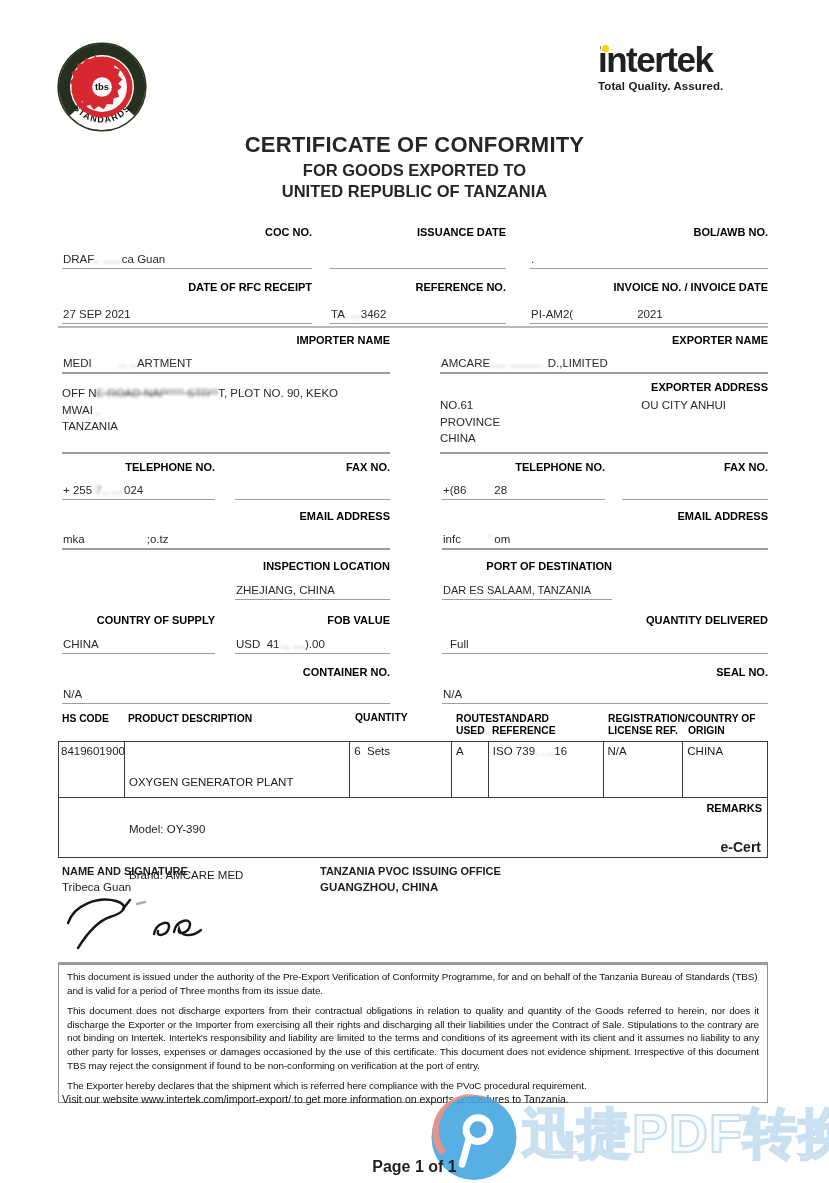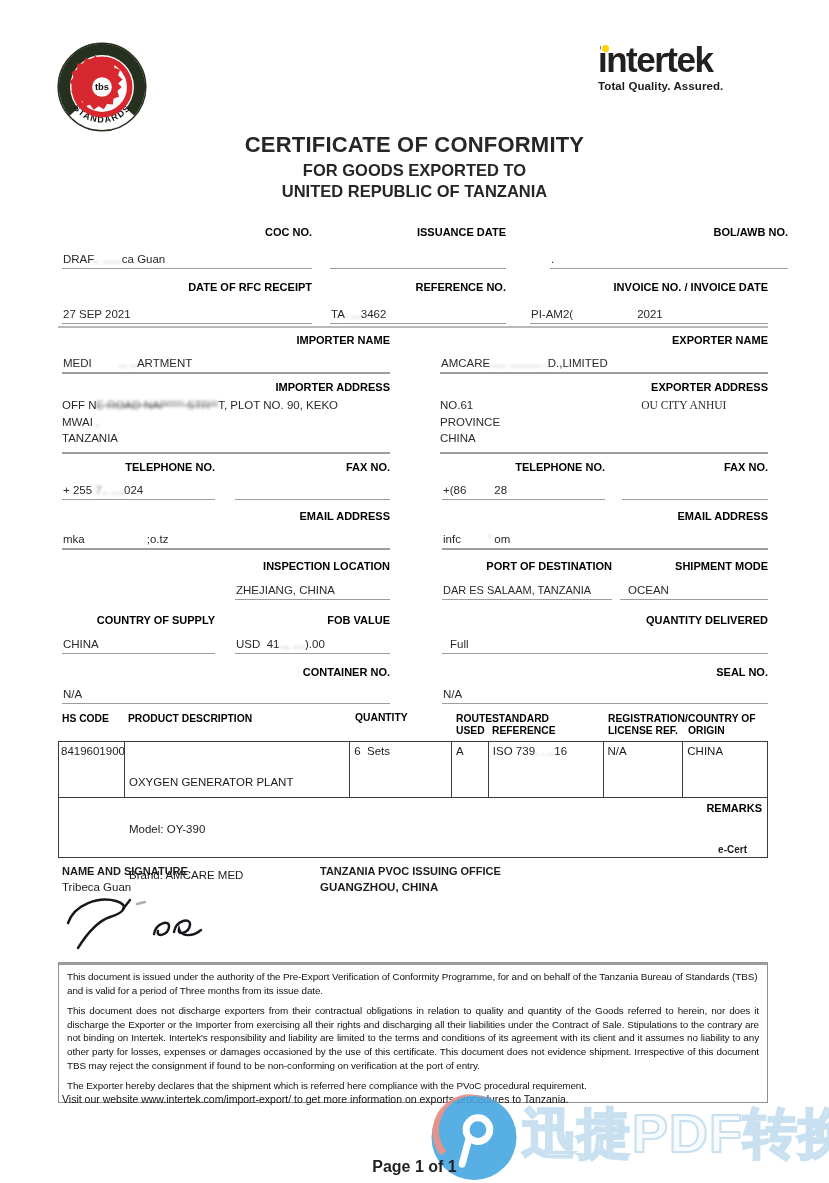--- a/index.html
+++ b/index.html
@@ -30,21 +30,21 @@
   .hrline{position:absolute;left:58px;width:710px;height:2px;background:#b9b9b9;}
 
   
   .th{position:absolute;font-weight:bold;font-size:10.3px;color:#000;line-height:12px;}
   .tbox{position:absolute;left:58px;top:741px;width:710px;border:1.5px solid #3c3c3c;box-sizing:border-box;}
   .trow{display:flex;border-bottom:1.5px solid #3c3c3c;height:56px;box-sizing:border-box;}
   .td{border-right:1.2px solid #3c3c3c;box-sizing:border-box;padding:2px 4px;font-size:11.5px;line-height:15.5px;white-space:pre;}
   .td:last-child{border-right:none;}
   .tremarks{position:relative;height:59px;}
   .tremarks .lbl{padding:4px 5px;}
-  .ecert{position:absolute;right:20px;bottom:2px;font-weight:bold;font-size:10px;}
+  .ecert{position:absolute;right:6px;bottom:2px;font-weight:bold;font-size:14px;}
 
   
   .sig-label{position:absolute;font-weight:bold;font-size:11px;}
   .sig-name{position:absolute;font-size:11.5px;}
   .signature{position:absolute;left:60px;top:893px;}
 
   
   .legal{position:absolute;left:58px;top:962px;width:710px;box-sizing:border-box;
          border:1.2px solid #8f8f8f;border-top:3px solid #9b9b9b;padding:2px 8px 3px;}
   .legal p{margin:3px 0 6px;font-size:9.9px;line-height:1.4;letter-spacing:-.1px;color:#111;}
@@ -99,21 +99,21 @@
   </div>
 
   <div class="fld" style="left:62px;top:226px;width:250px;height:42px;">
     <div class="lbl">COC NO.</div>
     <div class="val"><span>DRAF</span><span class="r">.. ......</span><span>ca Guan</span></div>
   </div>
   <div class="fld" style="left:330px;top:226px;width:176px;height:42px;">
     <div class="lbl">ISSUANCE DATE</div>
     <div class="val"></div>
   </div>
-  <div class="fld" style="left:530px;top:226px;width:238px;height:42px;margin-left:20px;">
+  <div class="fld" style="left:530px;top:226px;width:238px;height:42px;">
     <div class="lbl">BOL/AWB NO.</div>
     <div class="val">.</div>
   </div>
 
   <div class="fld" style="left:62px;top:281px;width:250px;height:42px;">
     <div class="lbl">DATE OF RFC RECEIPT</div>
     <div class="val">27 SEP 2021</div>
   </div>
   <div class="fld" style="left:330px;top:281px;width:176px;height:42px;">
     <div class="lbl">REFERENCE NO.</div>
@@ -129,31 +129,30 @@
   <div class="fld" style="left:440px;top:334px;width:328px;height:38px;border-bottom-width:2px;">
     <div class="lbl">EXPORTER NAME</div>
     <div class="val"><span>AMCARE</span><span class="r">..... .......... .</span><span>D.,LIMITED</span></div>
   </div>
   <div class="fld" style="left:62px;top:334px;width:328px;height:38px;border-bottom-width:2px;">
     <div class="lbl">IMPORTER NAME</div>
     <div class="val"><span>MEDI</span><span class="r" style="margin-left:26px;">... ..</span><span>ARTMENT</span></div>
   </div>
 
   <div class="fld" style="left:62px;top:381px;width:328px;height:71px;border-bottom-width:2px;">
-    <div class="lbl">IMPORTER ADDRESS</div>
     <div class="val multi" style="white-space:normal;">
       <div style="white-space:pre;"><span>OFF N</span><span class="r2">E ROAD NAP"""" STR""</span><span>T, PLOT NO. 90, KEKO</span></div>
       <div style="white-space:pre;"><span>MWAI</span><span class="r"> ,</span></div>
       <div>TANZANIA</div>
     </div>
   </div>
   <div class="fld" style="left:440px;top:381px;width:328px;height:71px;border-bottom-width:2px;">
     <div class="lbl">EXPORTER ADDRESS</div>
     <div class="val multi" style="white-space:normal;">
-      <div style="white-space:pre;"><span>NO.61</span><span style="margin-left:168px;font-family:Liberation Serif, serif;">OU CITY ANHUI</span></div>
+      <div style="white-space:pre;"><span>NO.61</span><span style="margin-left:168px;">OU CITY ANHUI</span></div>
       <div>PROVINCE</div>
       <div>CHINA</div>
     </div>
   </div>
 
   <div class="fld thin" style="left:62px;top:461px;width:153px;height:38px;">
     <div class="lbl">TELEPHONE NO.</div>
     <div class="val"><span>+ 255 </span><span class="r">7.. ....</span><span>024</span></div>
   </div>
   <div class="fld thin" style="left:235px;top:461px;width:155px;height:38px;">
@@ -178,24 +177,20 @@
     <div class="val"><span>infc</span><span class="r" style="margin-left:28px;">' </span><span>om</span></div>
   </div>
 
   <div class="fld thin" style="left:235px;top:560px;width:155px;height:39px;">
     <div class="lbl">INSPECTION LOCATION</div>
     <div class="val">ZHEJIANG, CHINA</div>
   </div>
   <div class="fld thin" style="left:442px;top:560px;width:170px;height:39px;">
     <div class="lbl">PORT OF DESTINATION</div>
     <div class="val" style="font-size:11px;">DAR ES SALAAM, TANZANIA</div>
-  </div>
-  <div class="fld thin" style="left:620px;top:560px;width:148px;height:39px;">
-    <div class="lbl">SHIPMENT MODE</div>
-    <div class="val" style="left:8px;">OCEAN</div>
   </div>
 
   <div class="fld thin" style="left:62px;top:614px;width:153px;height:39px;">
     <div class="lbl">COUNTRY OF SUPPLY</div>
     <div class="val">CHINA</div>
   </div>
   <div class="fld thin" style="left:235px;top:614px;width:155px;height:39px;">
     <div class="lbl">FOB VALUE</div>
     <div class="val"><span>USD  41</span><span class="r">.., ....</span><span>).00</span></div>
   </div>

